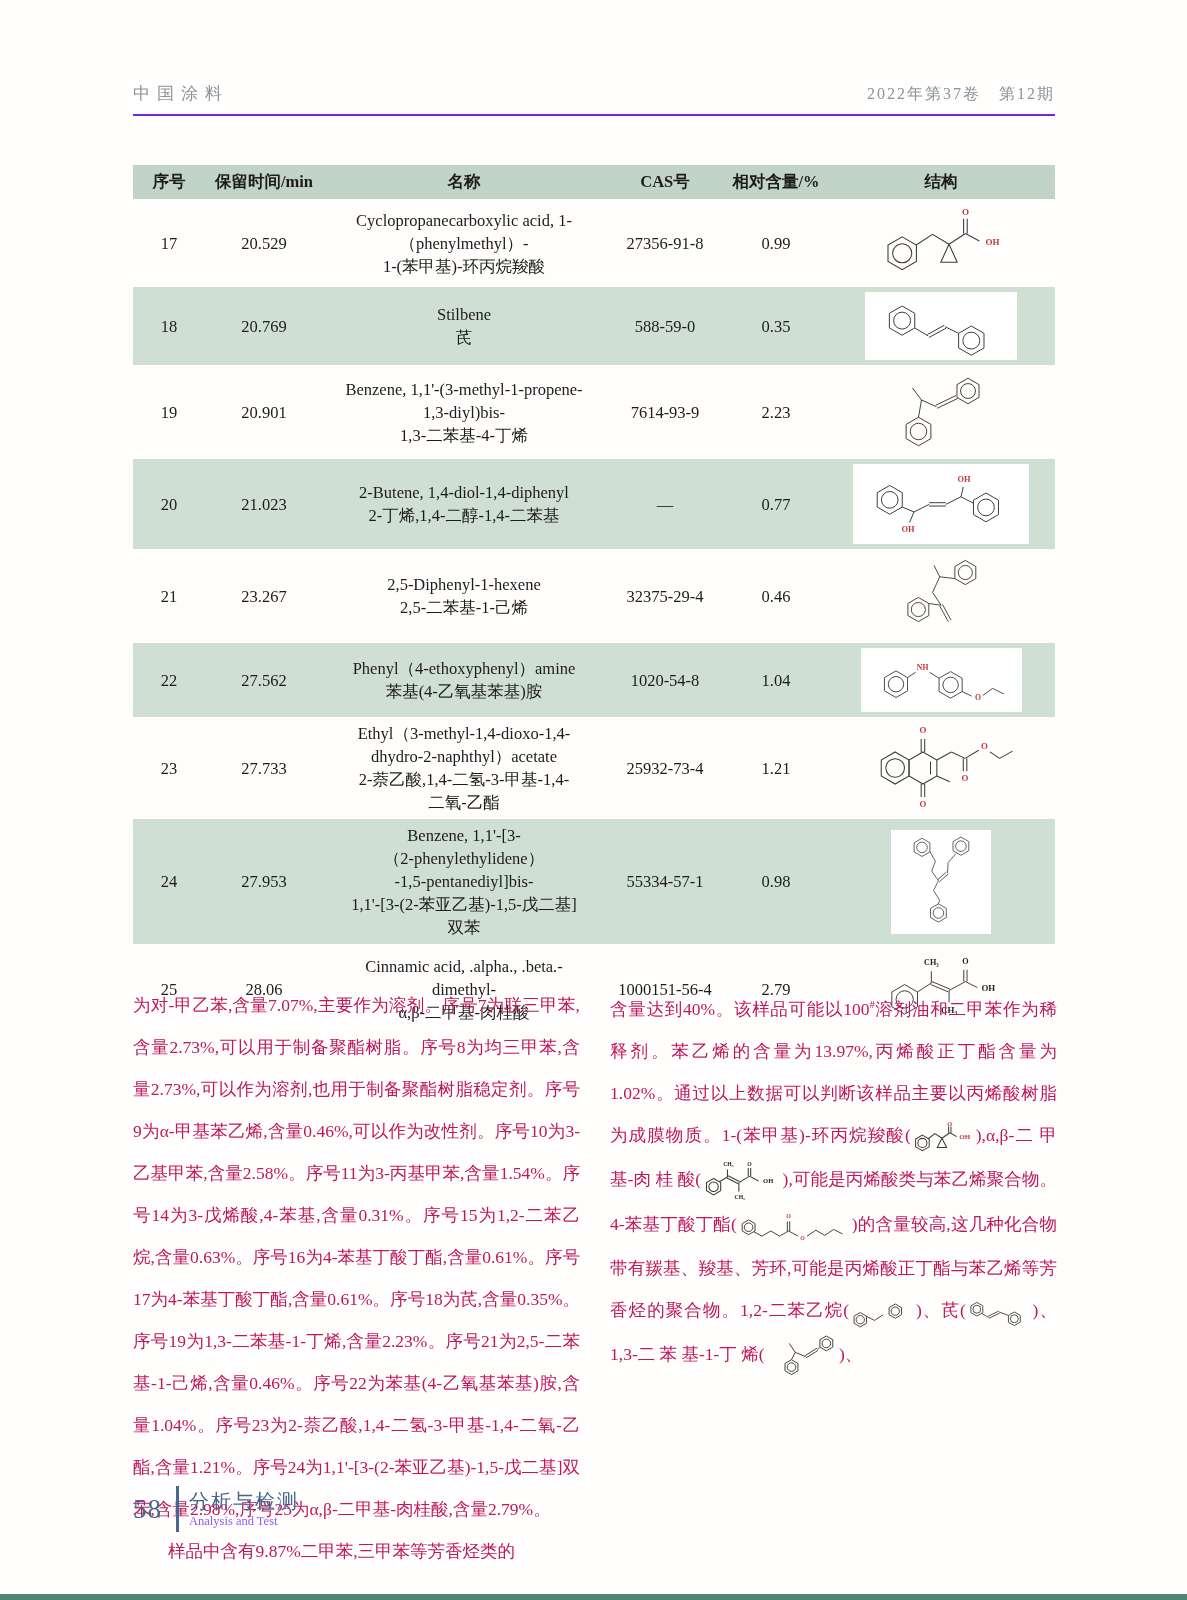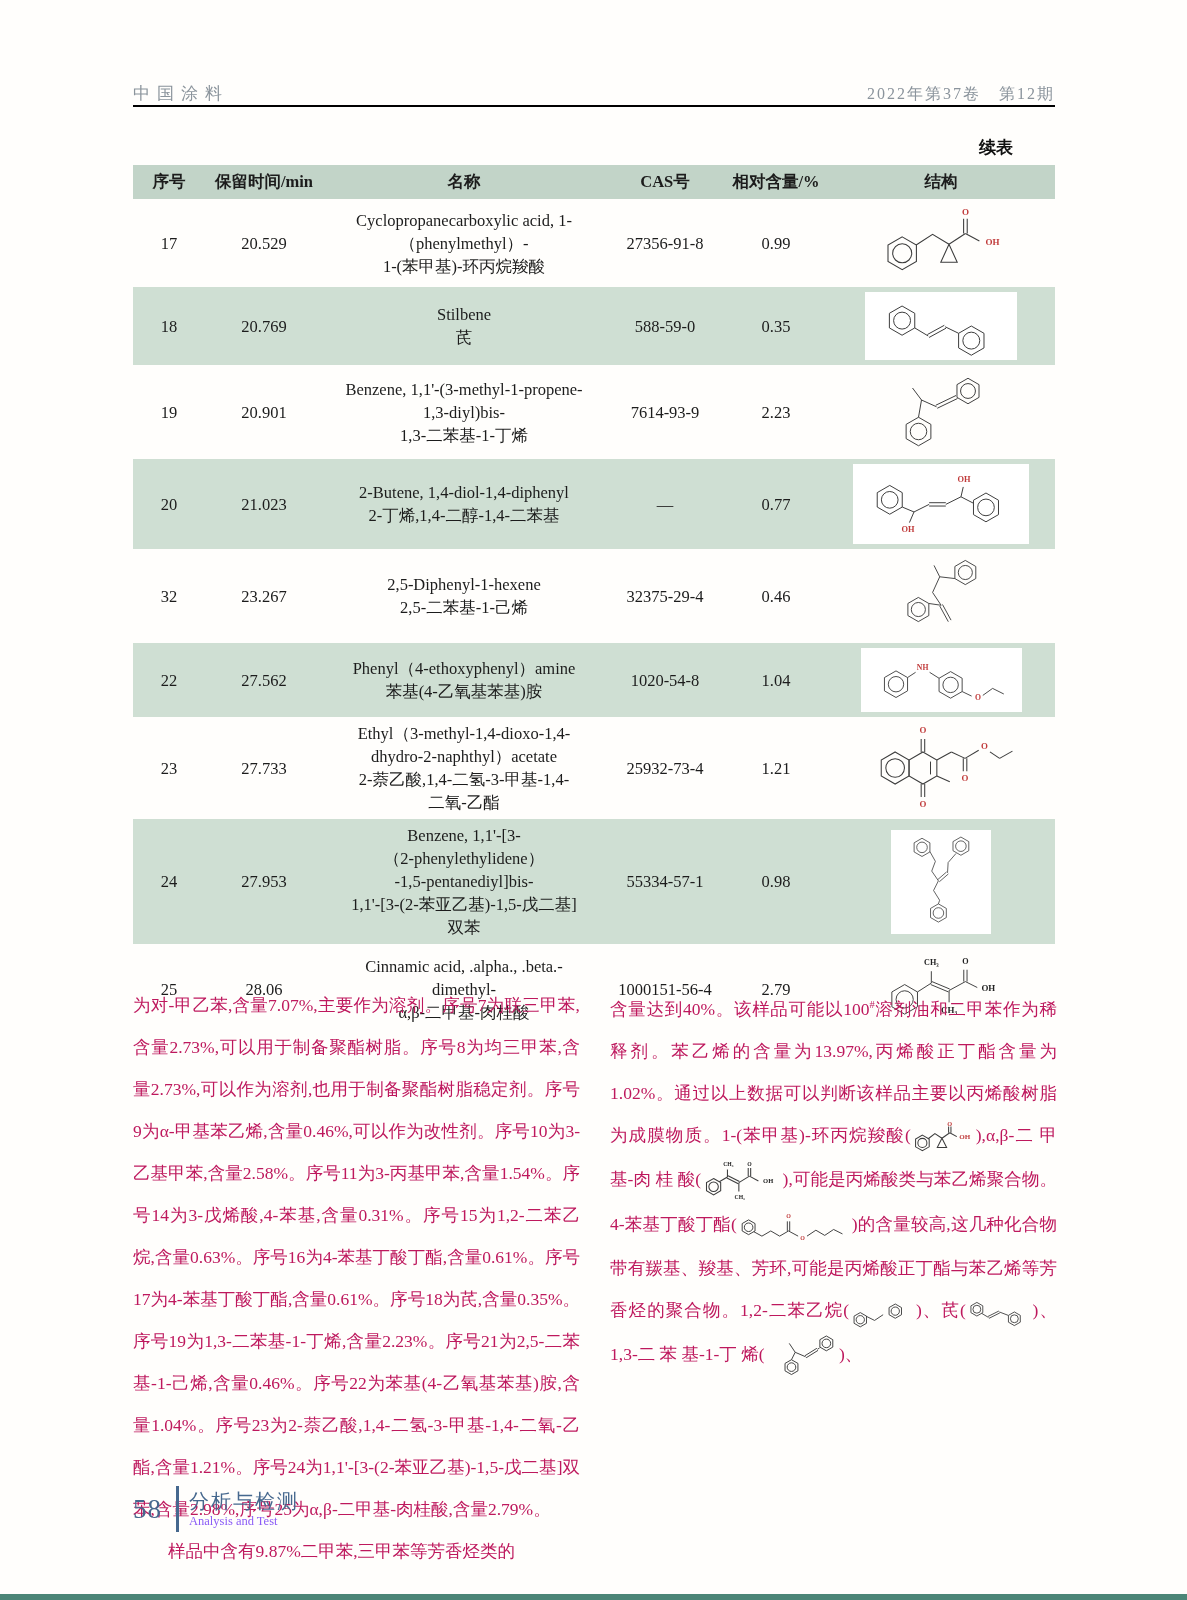--- a/index.html
+++ b/index.html
@@ -5,21 +5,21 @@
   html,body { margin:0; padding:0; background:#ffffff; }
   .page {
     position:relative; width:1187px; height:1600px; margin:0 auto;
     background:#fffefc; overflow:hidden;
     font-family:"Liberation Serif","DejaVu Serif",serif; color:#1c1c1c;
   }
   
   .journal-header {
     position:absolute; top:82px; left:133px; width:922px;
     display:flex; justify-content:space-between; align-items:flex-end;
-    border-bottom:2px solid #000000; 
+    border-bottom:2px solid #6d28d9; padding-bottom:9px;
     color:#8b949c; font-size:17px;
   }
   .journal-name { letter-spacing:7px; }
   .issue-info  { letter-spacing:2px; font-size:16px; }
   .continued-label {
     position:absolute; top:136px; left:133px; width:880px;
     text-align:right; font-weight:bold; font-size:17px; color:#111;
   }
   
   table.gc-table {
@@ -76,21 +76,20 @@
 </head>
 <body>
 
 <div class="page" style="--header-green: #c2d4c8; --row-green: #cfdfd3; --footer-blue: #46688e; --atom-red: #c03a3a; --bottom-teal: #4c8577;">
 
   <div class="journal-header">
     <span class="journal-name">中国涂料</span>
     <span class="issue-info">2022年第37卷　第12期</span>
   </div>
 
-  <div class="continued-label">续表</div>
 
   <table class="gc-table">
     <colgroup>
       <col style="width:72px">
         <col style="width:118px">
         <col style="width:282px">
       <col style="width:120px">
         <col style="width:102px">
         <col style="width:228px">
     </colgroup>
@@ -159,21 +158,21 @@
               </span>
             </div>
           </td>
         </tr>
         <tr>
           <td>19</td>
           <td>20.901</td>
           <td>
             <div class="name-en">Benzene, 1,1'-(3-methyl-1-propene-</div>
             <div class="name-en">1,3-diyl)bis-</div>
-            <div class="name-cn">1,3-二苯基-1-丁烯</div>
+            <div class="name-cn">1,3-二苯基-4-丁烯</div>
           </td>
           <td>7614-93-9</td>
           <td>2.23</td>
           <td>
             <div class="struct-cell-inner">
               <span class="struct ">
                 <svg viewBox="0 0 135 112" height="84">
                   <line x1="30" y1="24" x2="42" y2="40"></line>
                   <line x1="42" y1="40" x2="38" y2="63"></line>
                   <polygon points="38.0,63.0 54.5,72.5 54.5,91.5 38.0,101.0 21.5,91.5 21.5,72.5"></polygon>
@@ -214,21 +213,21 @@
                   <text x="128" y="18" class="red" font-size="11">OH</text>
                   <line x1="124" y1="38" x2="140.5" y2="46.5"></line>
                   <polygon points="157.0,33.0 173.5,42.5 173.5,61.5 157.0,71.0 140.5,61.5 140.5,42.5"></polygon>
                   <circle cx="157" cy="52" r="11.0"></circle>
                 </svg>
               </span>
             </div>
           </td>
         </tr>
         <tr>
-          <td>32</td>
+          <td>21</td>
           <td>23.267</td>
           <td>
             <div class="name-en">2,5-Diphenyl-1-hexene</div>
             <div class="name-cn">2,5-二苯基-1-己烯</div>
           </td>
           <td>32375-29-4</td>
           <td>0.46</td>
           <td>
             <div class="struct-cell-inner">
               <span class="struct ">

